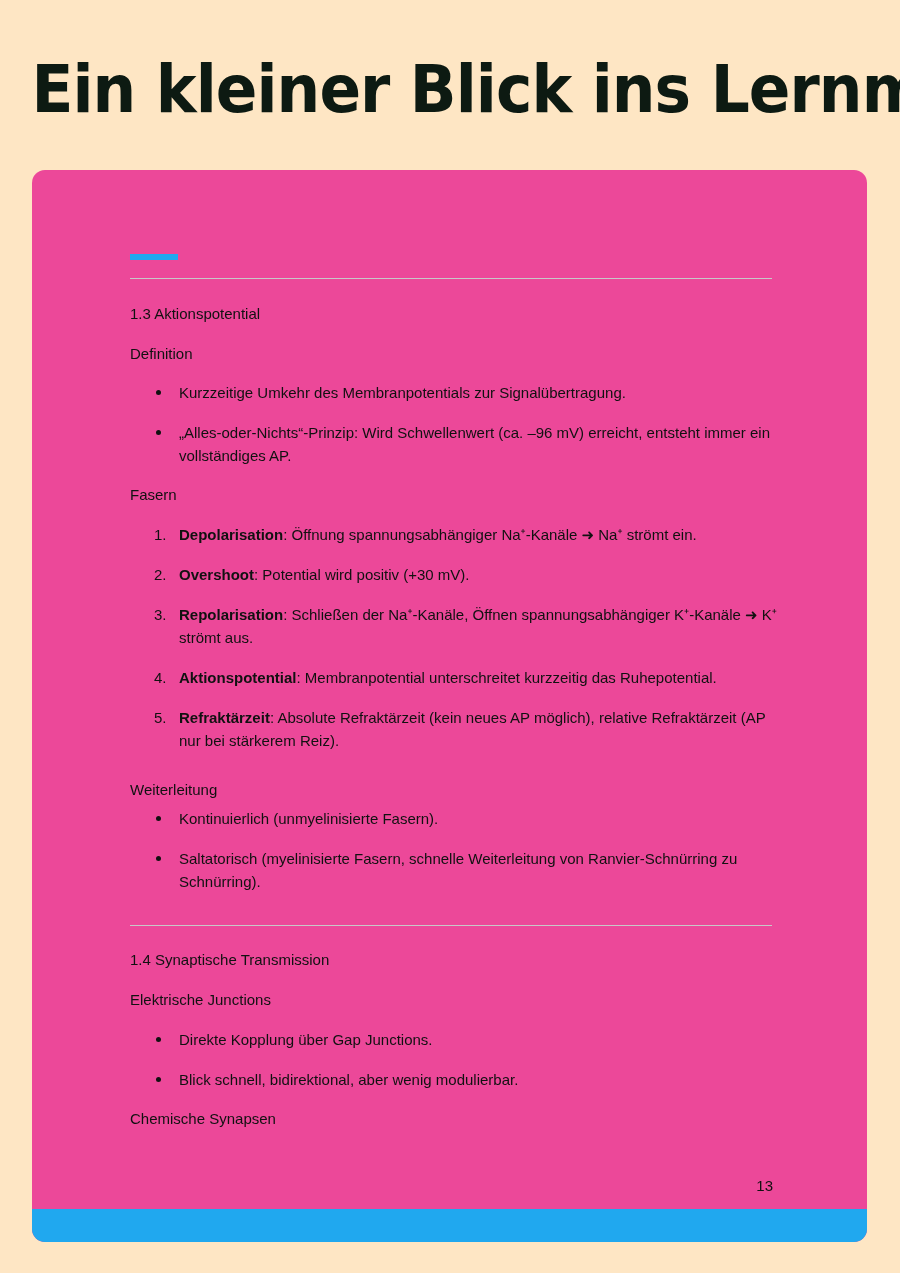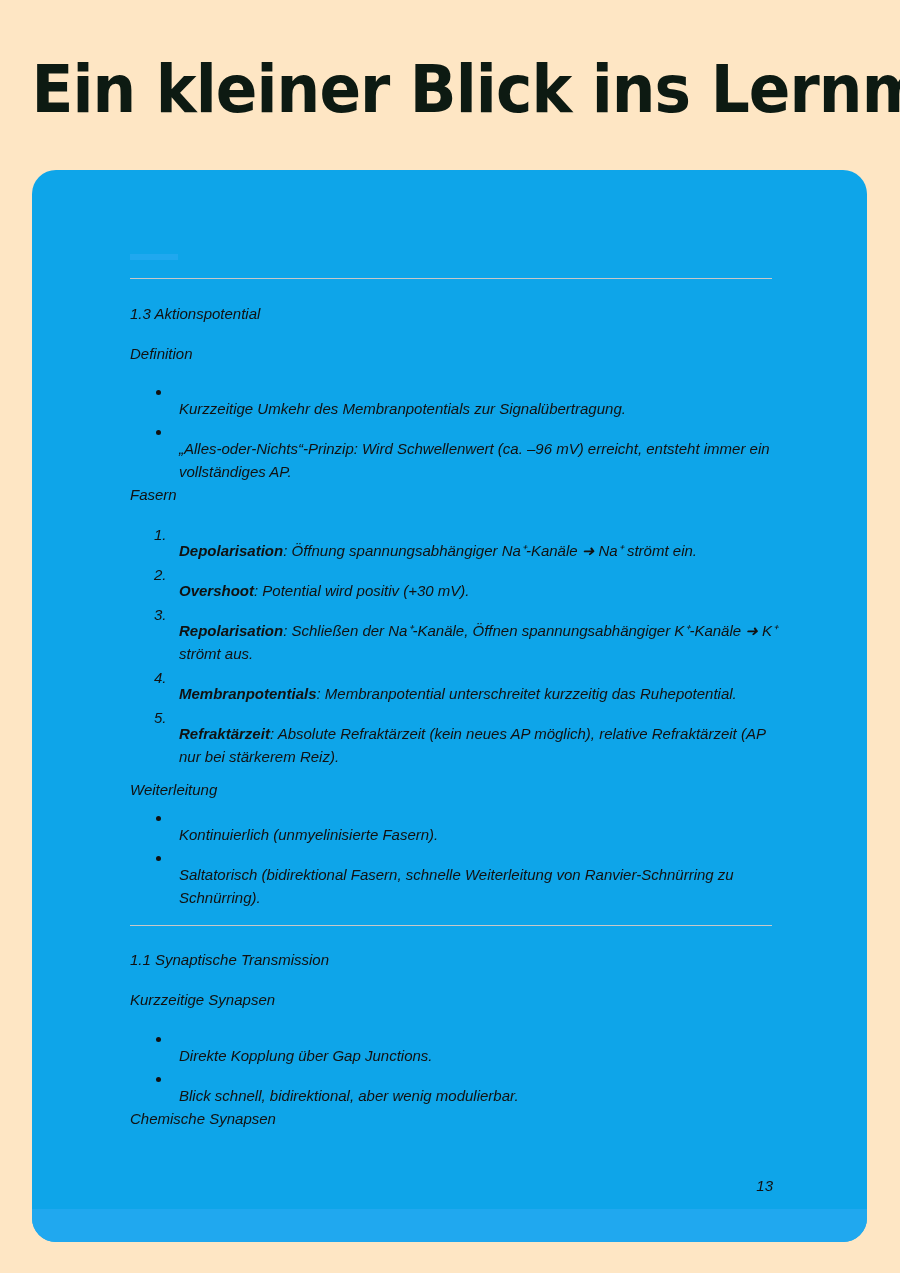--- a/index.html
+++ b/index.html
@@ -8,39 +8,39 @@
     font-family:"Liberation Sans", sans-serif; color:#111;
   }
   .title {
     position:absolute; left:0; top:52px; width:900px; text-align:center;
     font-family:"DejaVu Sans", sans-serif; font-weight:bold; font-size:66px;
     letter-spacing:-1px; color:#0d1a12; line-height:76px; white-space:nowrap;
     transform:scaleX(0.93); transform-origin:center;
   }
   .card {
     position:absolute; left:32px; top:170px; width:835px; height:1072px;
-    background:#0ea5e9; border-radius:24px; overflow:hidden;font-style:italic;
+    background:#ec4899; border-radius:13px; overflow:hidden;
   }
   .card-footer-bar {
     position:absolute; left:0; right:0; bottom:0; height:33px; background:#20a8ef;
   }
   .accent-bar {
     position:absolute; left:98px; top:84px; width:48px; height:6px; background:#20a8ef;
   }
   .rule {
     position:absolute; left:98px; width:642px; height:1px; background:#c8c8c8;
   }
   .content {
     position:absolute; left:98px; top:0; width:650px; font-size:15px; line-height:23px;
   }
   .h { position:absolute; left:0; font-size:15px; color:#111; white-space:nowrap; }
   .li { position:absolute; left:0; width:650px; }
   .li .marker { position:absolute; left:24px; top:0; width:20px; }
   .li .bullet { position:absolute; left:26px; top:9px; width:5px; height:5px; border-radius:50%; background:#111; }
-  .li .text { position:absolute; left:49px; top:16px; width:600px; }
+  .li .text { position:absolute; left:49px; top:0; width:600px; }
   .li .text b { font-weight:bold; }
   .page-num { position:absolute; right:94px; bottom:48px; font-size:15px;text-align:right; }
 </style>
 </head>
 <body>
 
 <div class="title">Ein kleiner Blick ins Lernmaterial:</div>
 
 <div class="card">
   <div class="accent-bar"></div>
@@ -68,44 +68,44 @@
     <div class="li" style="top:393px;">
       <span class="marker">2.</span>
       <span class="text"><b>Overshoot</b><span>: Potential wird positiv (+30 mV).</span></span>
     </div>
     <div class="li" style="top:433px;">
       <span class="marker">3.</span>
       <span class="text"><b>Repolarisation</b><span>: Schließen der Na⁺-Kanäle, Öffnen spannungsabhängiger K⁺-Kanäle ➜ K⁺ strömt aus.</span></span>
     </div>
     <div class="li" style="top:496px;">
       <span class="marker">4.</span>
-      <span class="text"><b>Membranpotentials</b><span>: Membranpotential unterschreitet kurzzeitig das Ruhepotential.</span></span>
+      <span class="text"><b>Aktionspotential</b><span>: Membranpotential unterschreitet kurzzeitig das Ruhepotential.</span></span>
     </div>
     <div class="li" style="top:536px;">
       <span class="marker">5.</span>
       <span class="text"><b>Refraktärzeit</b><span>: Absolute Refraktärzeit (kein neues AP möglich), relative Refraktärzeit (AP nur bei stärkerem Reiz).</span></span>
     </div>
 
     <div class="h" style="top:572px;margin-top:36px;">Weiterleitung</div>
 
     <div class="li" style="top:637px;">
       <span class="bullet"></span>
       <span class="text">Kontinuierlich (unmyelinisierte Fasern).</span>
     </div>
     <div class="li" style="top:677px;">
       <span class="bullet"></span>
-      <span class="text">Saltatorisch (bidirektional Fasern, schnelle Weiterleitung von Ranvier-Schnürring zu Schnürring).</span>
+      <span class="text">Saltatorisch (myelinisierte Fasern, schnelle Weiterleitung von Ranvier-Schnürring zu Schnürring).</span>
     </div>
   </div>
 
   <div class="rule" style="top:755px;"></div>
 
   <div class="content">
-    <div class="h" style="top:778px;">1.1 Synaptische Transmission</div>
-    <div class="h" style="top:818px;">Kurzzeitige Synapsen</div>
+    <div class="h" style="top:778px;">1.4 Synaptische Transmission</div>
+    <div class="h" style="top:818px;">Elektrische Junctions</div>
     <div class="li" style="top:858px;">
       <span class="bullet"></span>
       <span class="text">Direkte Kopplung über Gap Junctions.</span>
     </div>
     <div class="li" style="top:898px;">
       <span class="bullet"></span>
       <span class="text">Blick schnell, bidirektional, aber wenig modulierbar.</span>
     </div>
     <div class="h" style="top:937px;">Chemische Synapsen</div>
   </div>

